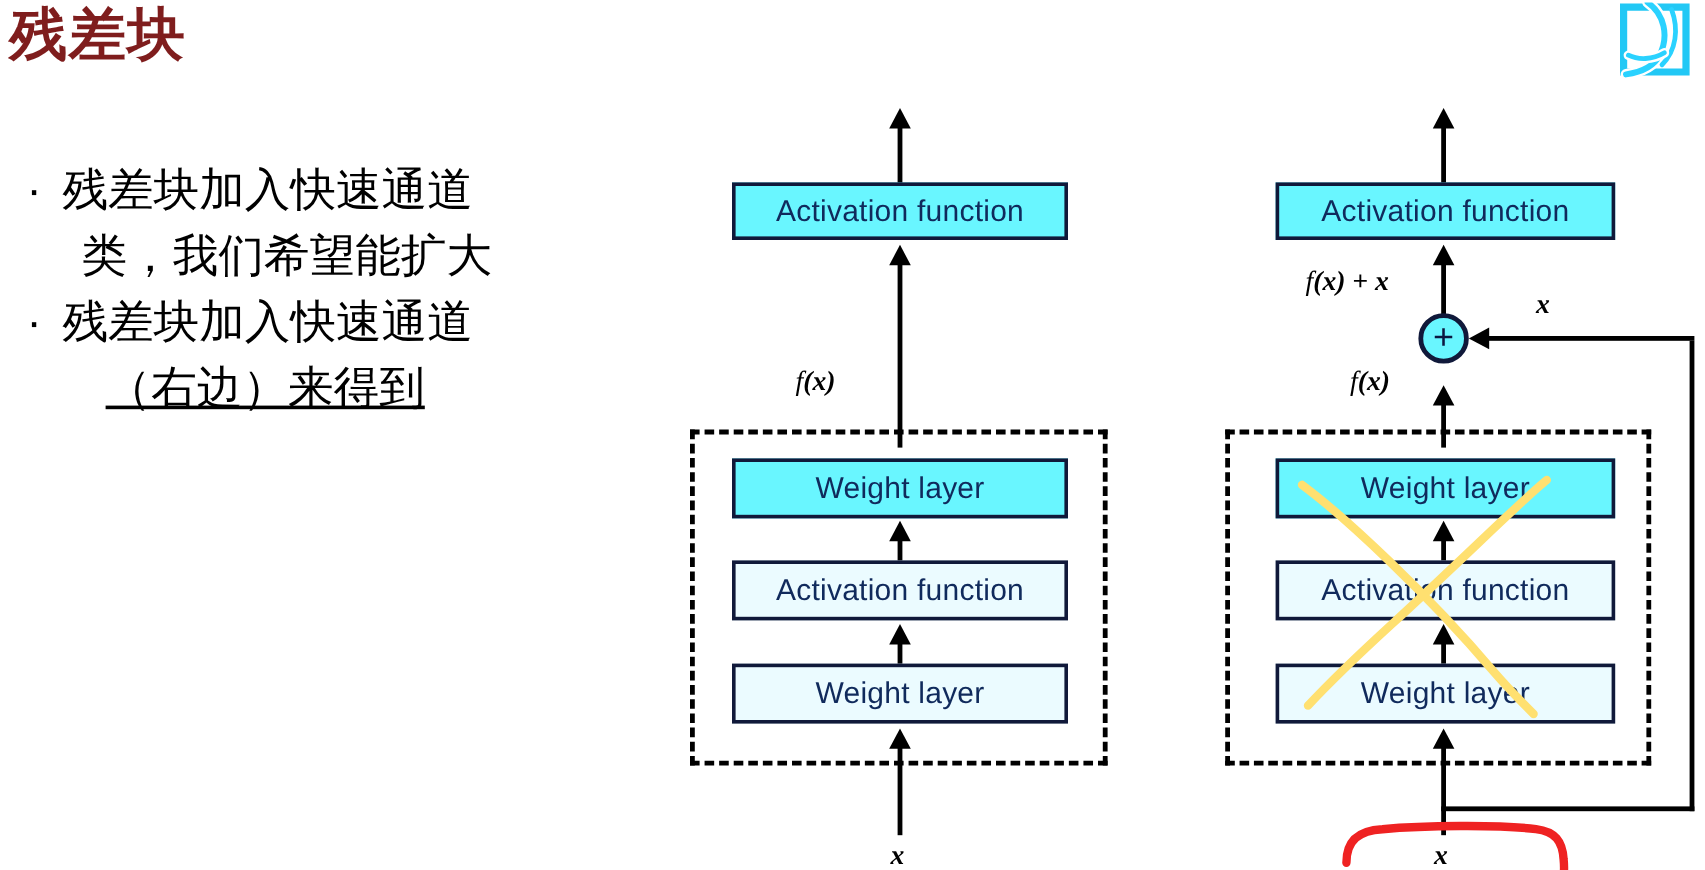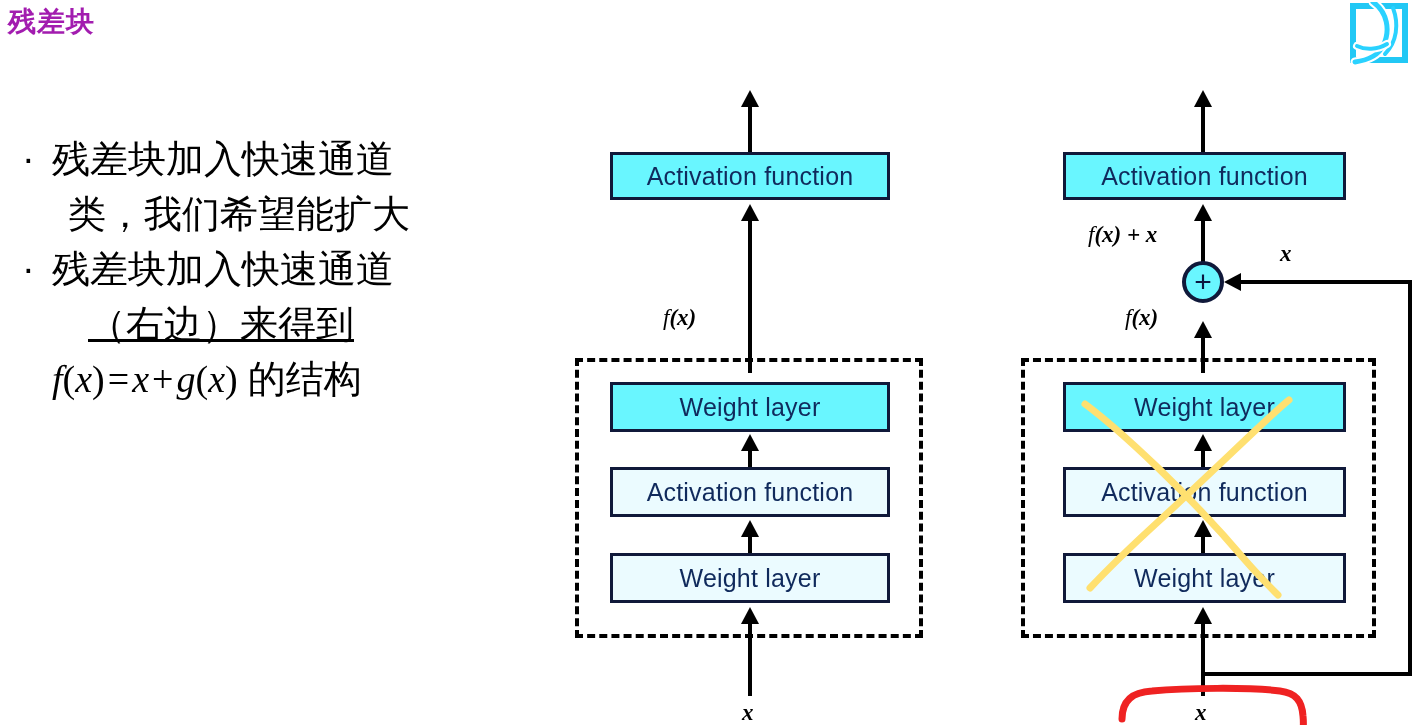--- a/index.html
+++ b/index.html
@@ -14,26 +14,27 @@
     overflow: hidden;
     font-family: "Liberation Sans", "DejaVu Sans", sans-serif;
     color: #000000;
   }
 
   
   #slide-title {
     position: absolute;
     left: 8px;
     top: 6px;
-    font-size: 28px;
+    font-size: 48px;
     font-weight: bold;
     letter-spacing: 1px;
     line-height: 1.15;
-    color: #a21caf;
-    white-space: nowrap;
+    color: #7f1d1d;
+    white-space: nowrap;
+    font-family: Liberation Mono, monospace;
   }
 
   
   #logo {
     position: absolute;
     right: 6px;
     top: 2px;
     width: 72px;
     height: 70px;
   }
@@ -211,23 +212,20 @@
     <span>类，我们希望能扩大</span>
   </div>
 
   <div class="bullet-row bullet-line-1">
     <span class="bullet-marker">·</span>
     <span>残差块加入快速通道</span>
   </div>
   <div class="bullet-row bullet-line-indent">
     <span>（右边）来得到</span>
   </div>
-  <div class="formula-line">
-    <span class="mi">f</span><span>(</span><span class="mi">x</span><span>)</span><span class="mo">=</span><span class="mi">x</span><span class="mo">+</span><span class="mi">g</span><span>(</span><span class="mi">x</span><span>)</span><span class="cn-after">的结构</span>
-  </div>
 </div>
 
 <div id="diagram-left" class="diagram">
 
   <div class="vline" style="left:208px; top:104px; height:50px;"></div>
   <div class="arrowhead-up" style="left:201px; top:90px;"></div>
 
   <div class="node-box fill-cyan" style="left:70px; top:152px; width:280px; height:48px;">
     <span>Activation function</span>
   </div>

